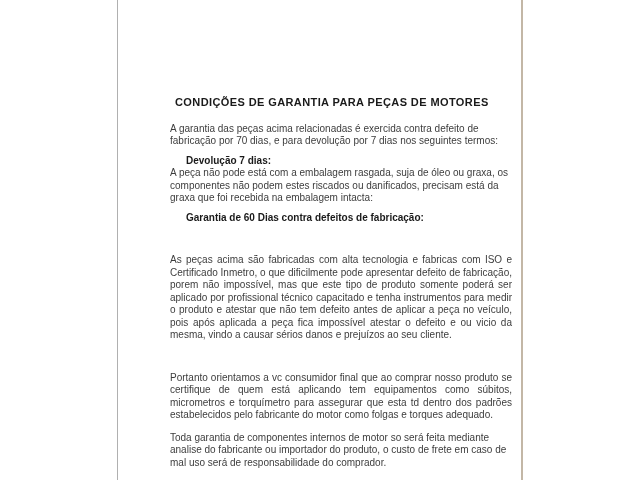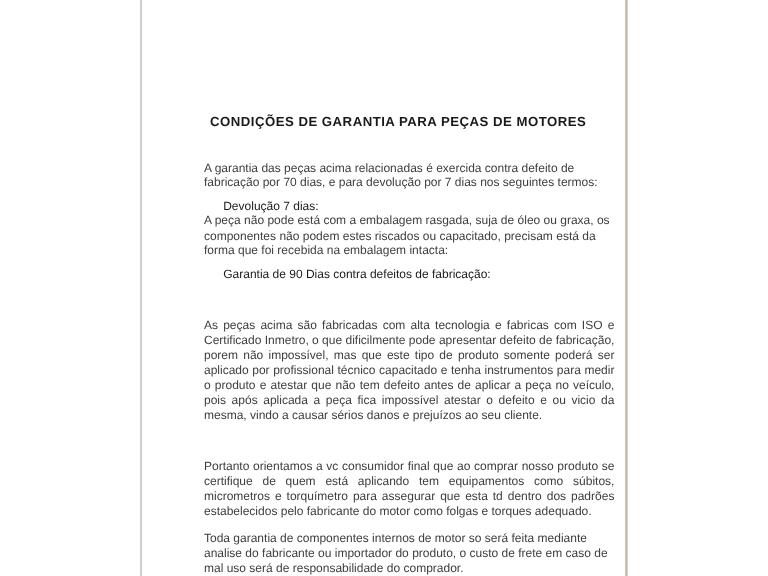--- a/index.html
+++ b/index.html
@@ -37,27 +37,27 @@
     width: 342px;
     color: var(--body_text, #3d3d3d);
     font-size: 10px;
     line-height: 12.5px;
   }
   .doc-title {
     font-size: 11px;
     font-weight: bold;
     color: var(--heading_text, #1a1a1a);
     letter-spacing: 0.4px;
-    margin: 0 0 26px 0;
+    margin: 0 0 14px 0;
     padding-left: 5px;
     white-space: nowrap;
   }
   .para { margin: 0; }
   .heading {
-    font-weight: normal;
+    font-weight: bold;
     color: var(--heading_text, #1a1a1a);
     margin: 0;
     padding-left: 16px;
   }
   .justify { text-align: justify; margin-top: 30px; }
   .mb0  { margin-bottom: 0; }
   .mb7  { margin-bottom: 7px; }
   .mb8  { margin-bottom: 8px; }
   .mb10 { margin-bottom: 10px; }
   .mb12 { margin-bottom: 12px; }
@@ -70,23 +70,23 @@
   <div class="edge edge-right"></div>
 
   <div class="content">
     <h1 class="doc-title">CONDIÇÕES DE GARANTIA PARA PEÇAS DE MOTORES</h1>
 
 
     <p class="para mb7">A garantia das peças acima relacionadas é exercida contra defeito de fabricação por 70 dias, e para devolução por 7 dias nos seguintes termos:</p>
 
     <p class="para heading mb0">Devolução 7 dias:</p>
 
-    <p class="para mb7">A peça não pode está com a embalagem rasgada, suja de óleo ou graxa, os componentes não podem estes riscados ou capacitado, precisam está da forma que foi recebida na embalagem intacta:</p>
+    <p class="para mb7">A peça não pode está com a embalagem rasgada, suja de óleo ou graxa, os componentes não podem estes riscados ou danificados, precisam está da graxa que foi recebida na embalagem intacta:</p>
 
-    <p class="para heading mb12">Garantia de 90 Dias contra defeitos de fabricação:</p>
+    <p class="para heading mb12">Garantia de 60 Dias contra defeitos de fabricação:</p>
 
     <p class="para justify mb0">As peças acima são fabricadas com alta tecnologia e fabricas com ISO e Certificado Inmetro, o que dificilmente pode apresentar defeito de fabricação, porem não impossível, mas que este tipo de produto somente poderá ser aplicado por profissional técnico capacitado e tenha instrumentos para medir o produto e atestar que não tem defeito antes de aplicar a peça no veículo, pois após aplicada a peça fica impossível atestar o defeito e ou vicio da mesma, vindo a causar sérios danos e prejuízos ao seu cliente.</p>
 
     <p class="para justify mb10">Portanto orientamos a vc consumidor final que ao comprar nosso produto se certifique de quem está aplicando tem equipamentos como súbitos, micrometros e torquímetro para assegurar que esta td dentro dos padrões estabelecidos pelo fabricante do motor como folgas e torques adequado.</p>
 
     <p class="para mb0">Toda garantia de componentes internos de motor so será feita mediante analise do fabricante ou importador do produto, o custo de frete em caso de mal uso será de responsabilidade do comprador.</p>
   </div>
 </div>
 
 </body></html>

